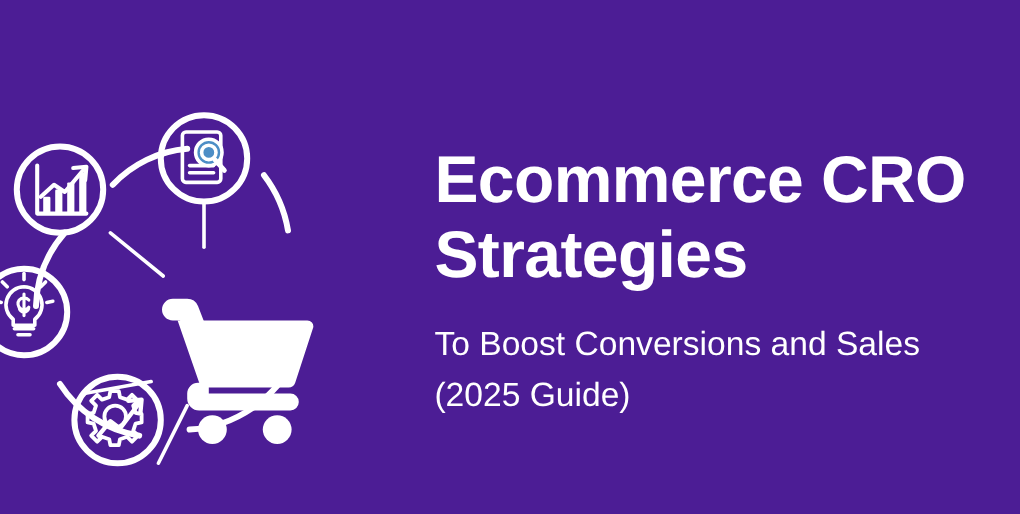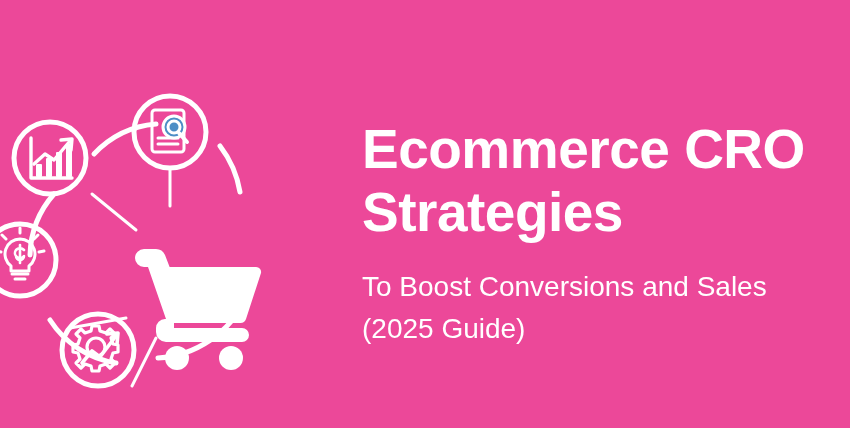--- a/index.html
+++ b/index.html
@@ -10,21 +10,21 @@
     width: 850px;
     height: 428px;
     overflow: hidden;
     font-family: "Liberation Sans", sans-serif;
     background: #4d8ec6;
   }
   .banner {
     position: relative;
     width: 850px;
     height: 428px;
-    background: #ec4899;
+    background: #4c1d95;
     overflow: hidden;
   }
 
   
   .illustration {
     position: absolute;
     left: -12px;
     top: 70px;
     width: 330px;
     height: 330px;

